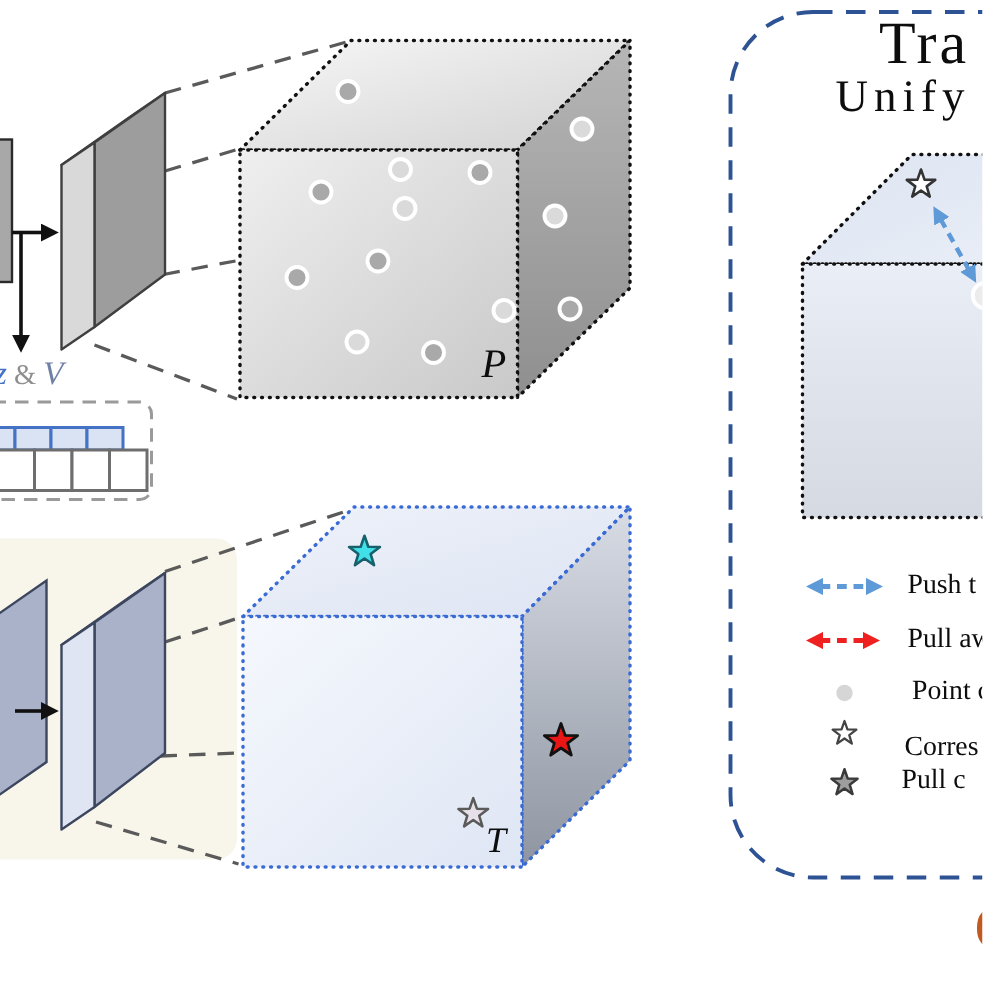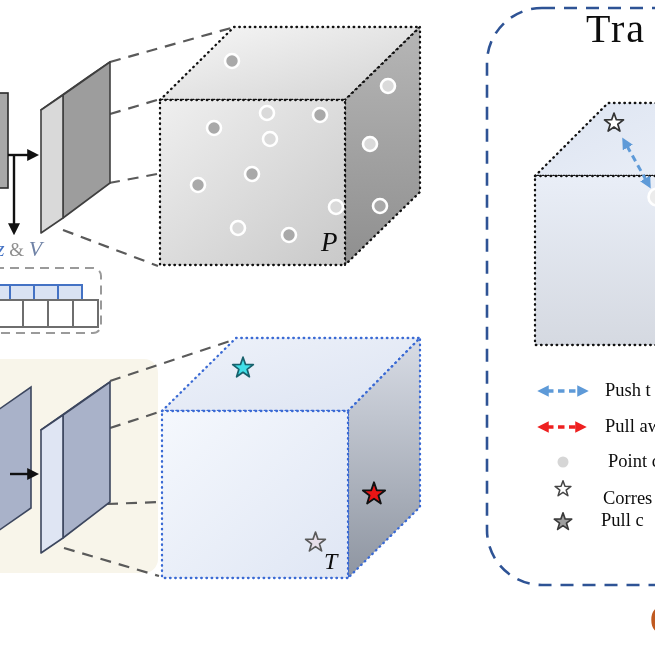--- a/index.html
+++ b/index.html
@@ -160,20 +160,21 @@
   <circle cx="657" cy="197" r="8.5" fill="#ececec" stroke="#ffffff" stroke-width="2.6"></circle>
 
   <line x1="547" y1="391" x2="579" y2="391" stroke-width="3.4" stroke-dasharray="6.5 4.5" marker-start="url(#mh-push)" marker-end="url(#mh-push)" stroke="#5e9ad8"></line>
   <line x1="547" y1="427" x2="577" y2="427" stroke-width="3.4" stroke-dasharray="6.5 4.5" marker-start="url(#mh-pull)" marker-end="url(#mh-pull)" stroke="#ee2020"></line>
   <circle cx="563" cy="462" r="5.5" fill="#d6d6d6"></circle>
   <use href="#star" x="553" y="479" width="20" height="20" stroke="#444" stroke-width="1.8" fill="#ffffff"></use>
   <use href="#star" x="552" y="511" width="22" height="22" stroke="#3a3a3a" stroke-width="1.8" fill="#9e9e9e"></use>
 </svg>
 
   <div class="txt title" style="left:586px;top:9px;">Tra</div>
+  <div class="txt subtitle" style="left:557px;top:50px;">Unify</div>
 
   <div class="txt kv" style="left:-4px;top:238px;"><span class="kv-z">z</span><span class="kv-amp"> <span>&amp;</span> </span><span class="kv-v">V</span></div>
 
   <div class="txt cube-label" style="left:321px;top:229px;">P</div>
   <div class="txt cube-label-t" style="left:324px;top:549px;">T</div>
 
   <div class="txt legend-label" style="left:605px;top:381px;">Push t</div>
   <div class="txt legend-label" style="left:605px;top:417px;">Pull aw</div>
   <div class="txt legend-label" style="left:608px;top:452px;">Point c</div>
   <div class="txt legend-label" style="left:603px;top:489px;">Corres</div>

